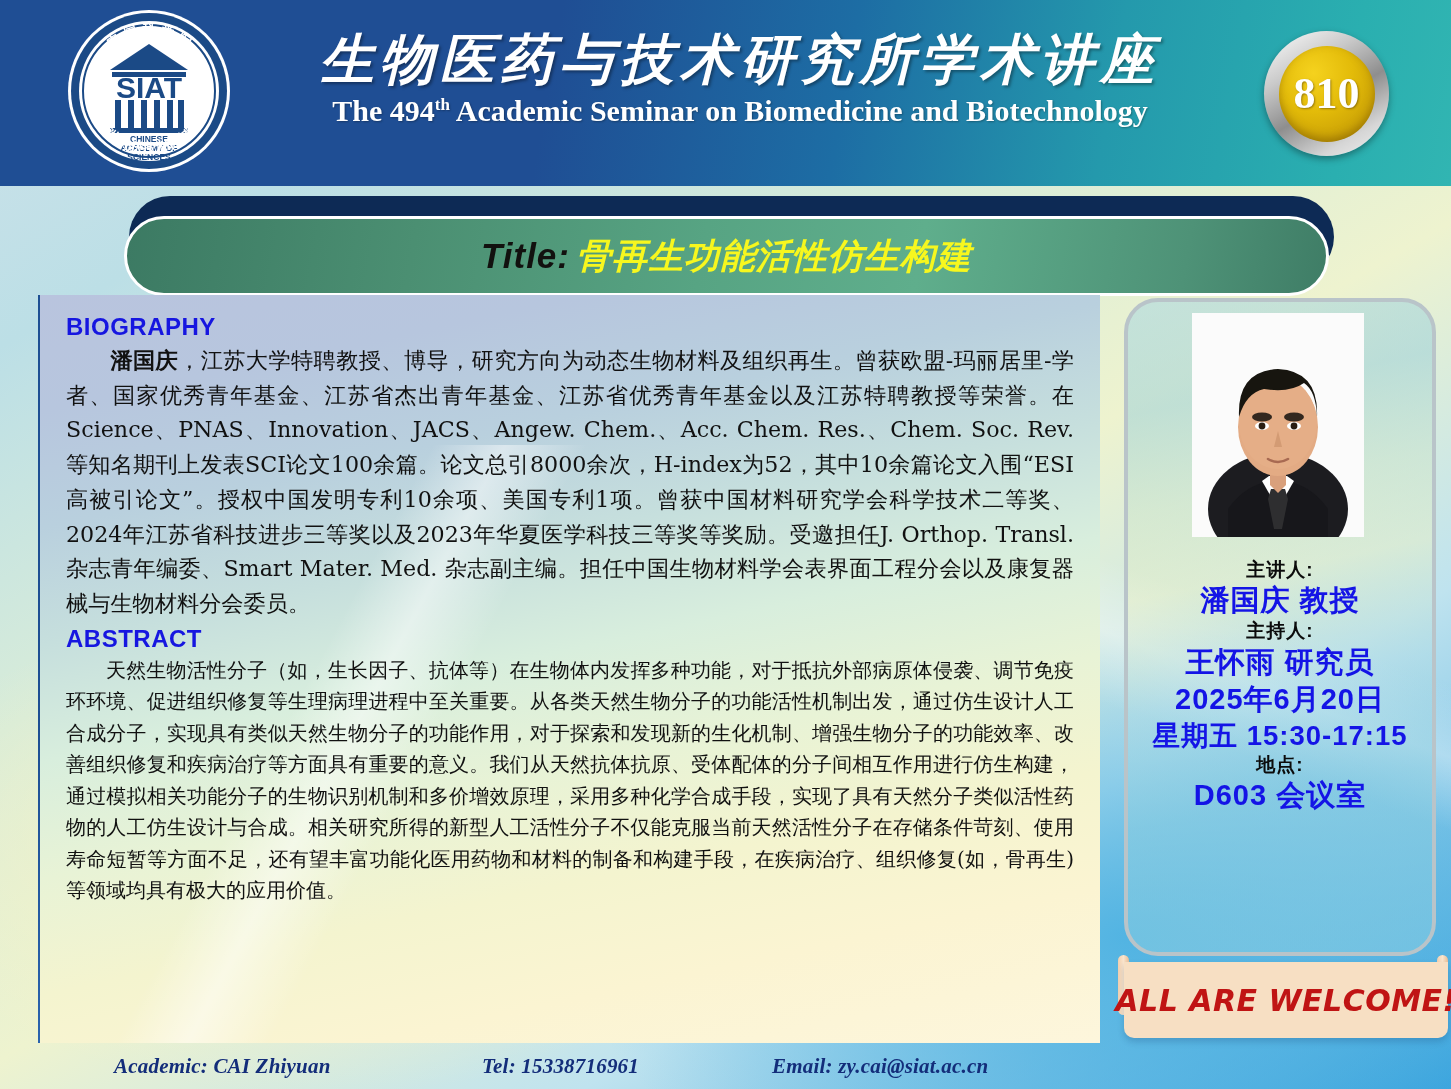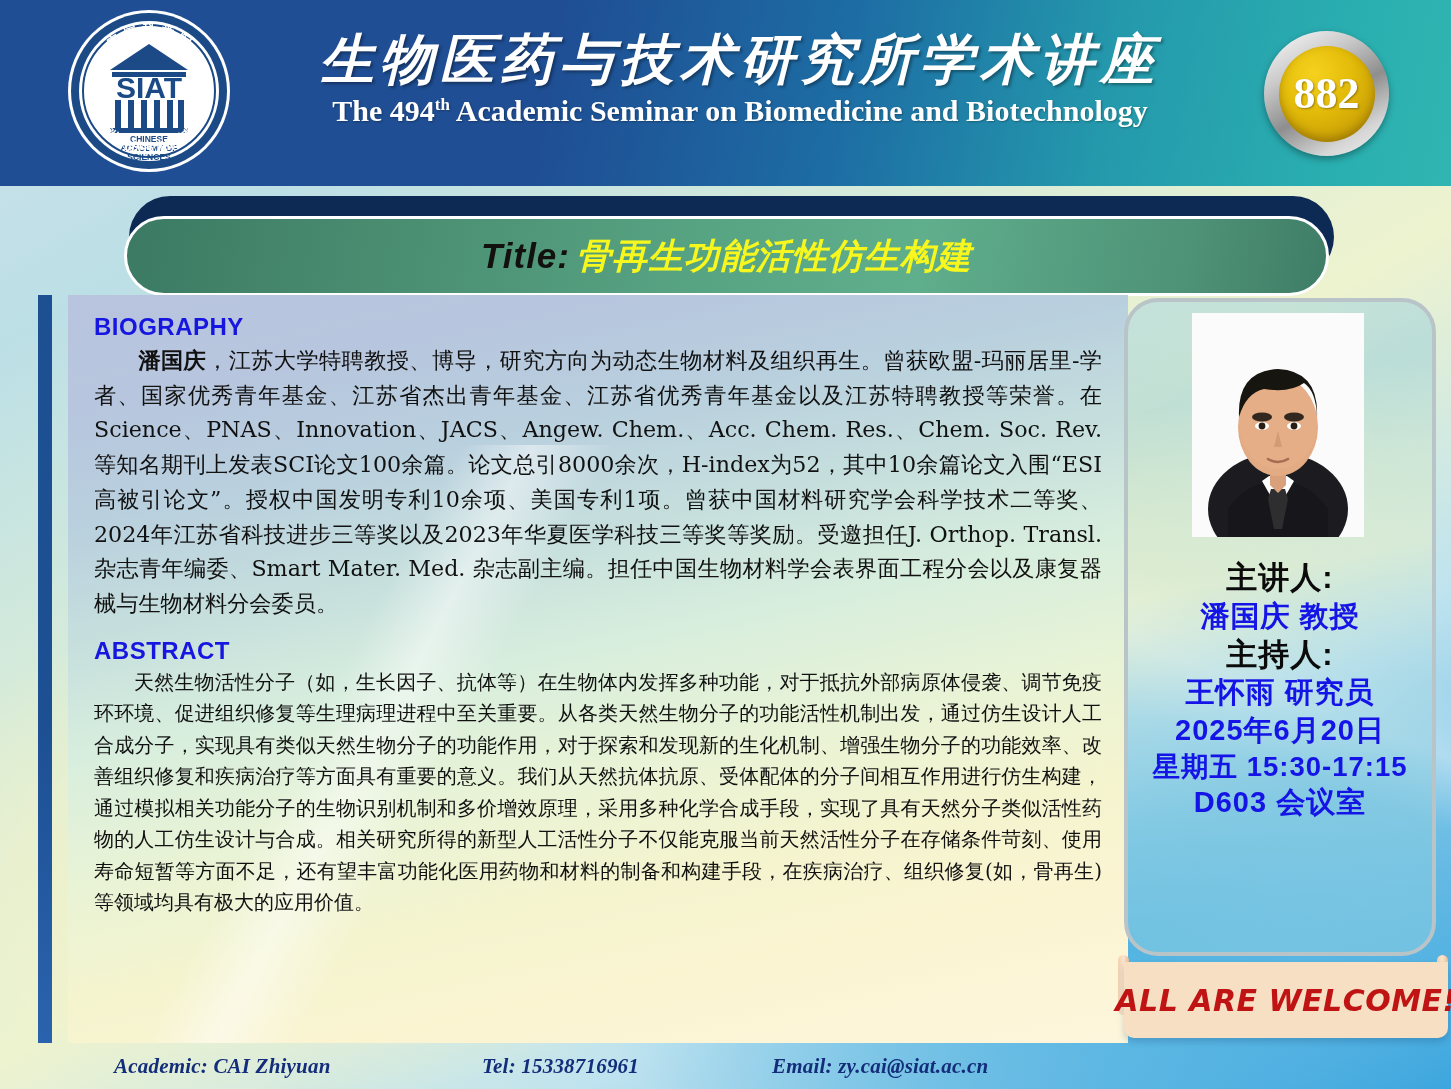--- a/index.html
+++ b/index.html
@@ -97,21 +97,21 @@
   }
   #titlebar-label { color: #12110f; font-family: "Liberation Sans", sans-serif; }
   #titlebar-value { color: #f7f71e; margin-left: 6px; }
 
   
   #panel-edge {
     position: absolute; left: 38px; top: 295px; width: 14px; height: 748px;
     background: linear-gradient(180deg, #1d4f93 0%, #1d4f93 58%, #2a63ad 100%);
   }
   #panel {
-    position: absolute; left: 68px; top: 295px; width: 1060px; height: 748px;
+    position: absolute; left: 40px; top: 295px; width: 1060px; height: 748px;
     background: linear-gradient(168deg,
         #b9c4de 0%, #b7c6de 12%, #b9d0de 24%,
         #c6dfdd 36%, #d8eedd 48%, #e8f3d6 60%,
         #f4f4cf 72%, #fbf4d2 84%, #fdf6dc 100%);
     padding: 18px 26px 10px 26px;
     overflow: hidden;
   }
   #panel .glare {
     position: absolute; left: -60px; top: 150px; width: 700px; height: 620px;
     background: linear-gradient(118deg, rgba(255,255,255,0) 44%, rgba(255,255,255,0.48) 51%, rgba(255,255,255,0) 59%);
@@ -126,21 +126,21 @@
   .body-text {
     position: relative;
     font-family: "DejaVu Serif", "Liberation Serif", serif;
     font-size: 22.2px; line-height: 1.565;
     color: #111111; text-align: justify; text-justify: inter-character;
     text-indent: 2em;
   }
   .body-text b { font-weight: bold; }
   #bio-text { margin-bottom: 4px; }
   #abstract-text { font-size: 20px; line-height: 1.575; }
-  #abstract-head { margin-top: 16px; }
+  #abstract-head { margin-top: 4px; }
 
   
   #sidebar {
     position: absolute; left: 1124px; top: 298px; width: 312px; height: 658px;
     border: 4px solid #b9c4c9;
     border-radius: 34px;
     background: linear-gradient(168deg,
       rgba(168,214,225,0.55) 0%, rgba(150,205,216,0.5) 16%,
       rgba(200,226,200,0.45) 30%, rgba(236,240,190,0.42) 42%,
       rgba(176,220,228,0.48) 58%, rgba(141,206,224,0.55) 74%,
@@ -152,21 +152,21 @@
     background: #ffffff;
     overflow: hidden;
   }
   #photo svg { display: block; }
 
   #sidebar-info {
     position: absolute; left: 1124px; top: 558px; width: 312px;
     text-align: center;
   }
   .si-label {
-    font-size: 31px; font-weight: bold; color: #0b0b0b;
+    font-size: 19px; font-weight: bold; color: #0b0b0b;
     line-height: 1.28; letter-spacing: 1px;
   }
   .si-value {
     font-size: 29px; font-weight: bold; color: #1414e6;
     line-height: 1.28; letter-spacing: 1px;
   }
   .si-value.small { font-size: 27.5px; white-space: nowrap; }
 
   
   #welcome {
@@ -244,21 +244,21 @@
       </svg>
     </div>
 
     <div id="header-titles">
       <div id="title-cn">生物医药与技术研究所学术讲座</div>
       <div id="title-en"><span>The 494</span><sup>th</sup><span> Academic  Seminar  on Biomedicine and Biotechnology</span></div>
     </div>
 
     <div id="badge">
       <div id="badge-inner">
-        <span id="badge-num">882</span>
+        <span id="badge-num">810</span>
       </div>
     </div>
   </div>
 
   <div id="titlebar-shadow"></div>
   <div id="titlebar">
     <div id="titlebar-text">
       <span id="titlebar-label">Title:</span><span id="titlebar-value">骨再生功能活性仿生构建</span>
     </div>
   </div>
@@ -298,20 +298,21 @@
     </svg>
   </div>
 
   <div id="sidebar-info">
     <div class="si-label">主讲人:</div>
     <div class="si-value">潘国庆 教授</div>
     <div class="si-label">主持人:</div>
     <div class="si-value">王怀雨 研究员</div>
     <div class="si-value">2025年6月20日</div>
     <div class="si-value small">星期五 15:30-17:15</div>
+    <div class="si-label">地点:</div>
     <div class="si-value">D603 会议室</div>
   </div>
 
   <div class="hook left"></div>
   <div class="hook right"></div>
   <div id="welcome">
     <span id="welcome-text">ALL ARE WELCOME!</span>
   </div>
 
   <div id="footer">

